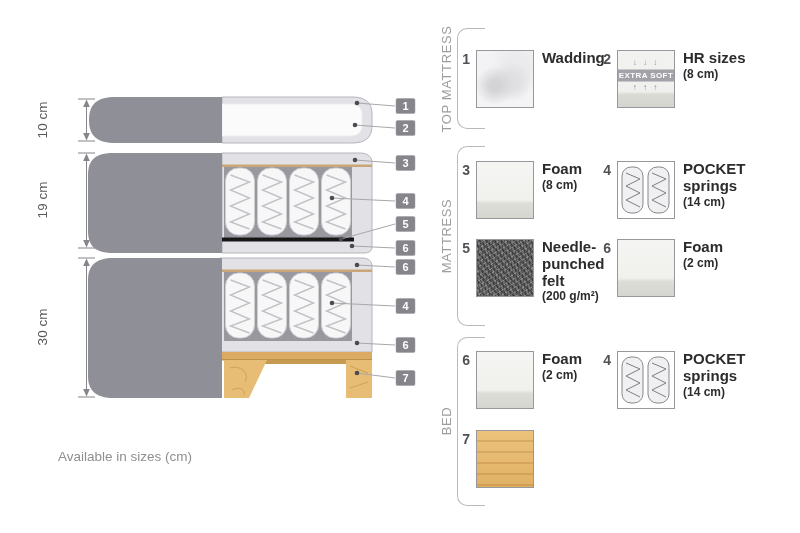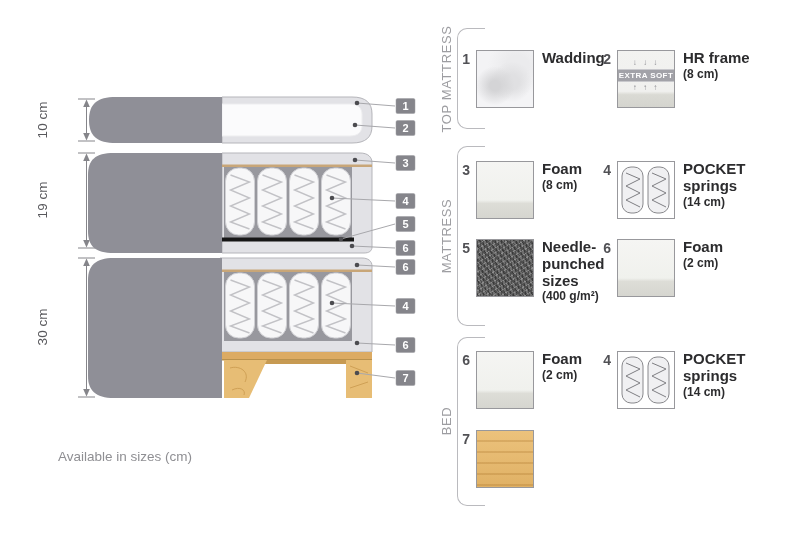--- a/index.html
+++ b/index.html
@@ -231,21 +231,21 @@
   </div>
 
   <div class="item" style="left:597px; top:50px;">
     <div class="num">2</div>
     <div class="thumb thumb-hrfoam">
       <div class="arr">↓ ↓ ↓</div>
       <div class="badge">EXTRA SOFT</div>
       <div class="arr">↑ ↑ ↑</div>
     </div>
     <div class="txt">
-      <div class="nm">HR frame</div>
+      <div class="nm">HR sizes</div>
       <div class="sz">(8 cm)</div>
     </div>
   </div>
 
   <div class="item" style="left:456px; top:161px;">
     <div class="num">3</div>
     <div class="thumb thumb-foam"></div>
     <div class="txt">
       <div class="nm">Foam</div>
       <div class="sz">(8 cm)</div>
@@ -268,22 +268,22 @@
       <div class="sz">(14 cm)</div>
     </div>
   </div>
 
   <div class="item" style="left:456px; top:239px;">
     <div class="num">5</div>
     <div class="thumb thumb-felt"></div>
     <div class="txt">
       <div class="nm">Needle-
 punched
-sizes</div>
-      <div class="sz">(400 g/m²)</div>
+felt</div>
+      <div class="sz">(200 g/m²)</div>
     </div>
   </div>
 
   <div class="item" style="left:597px; top:239px;">
     <div class="num">6</div>
     <div class="thumb thumb-foam"></div>
     <div class="txt">
       <div class="nm">Foam</div>
       <div class="sz">(2 cm)</div>
     </div>

